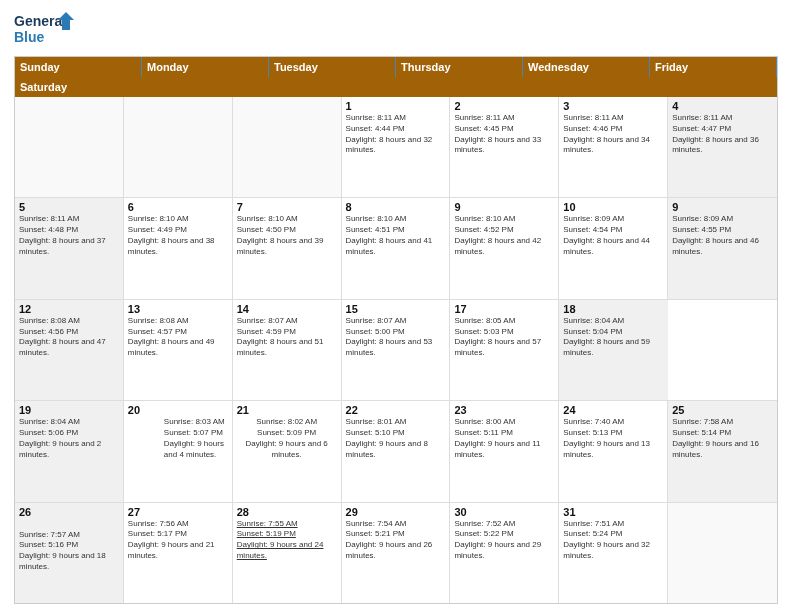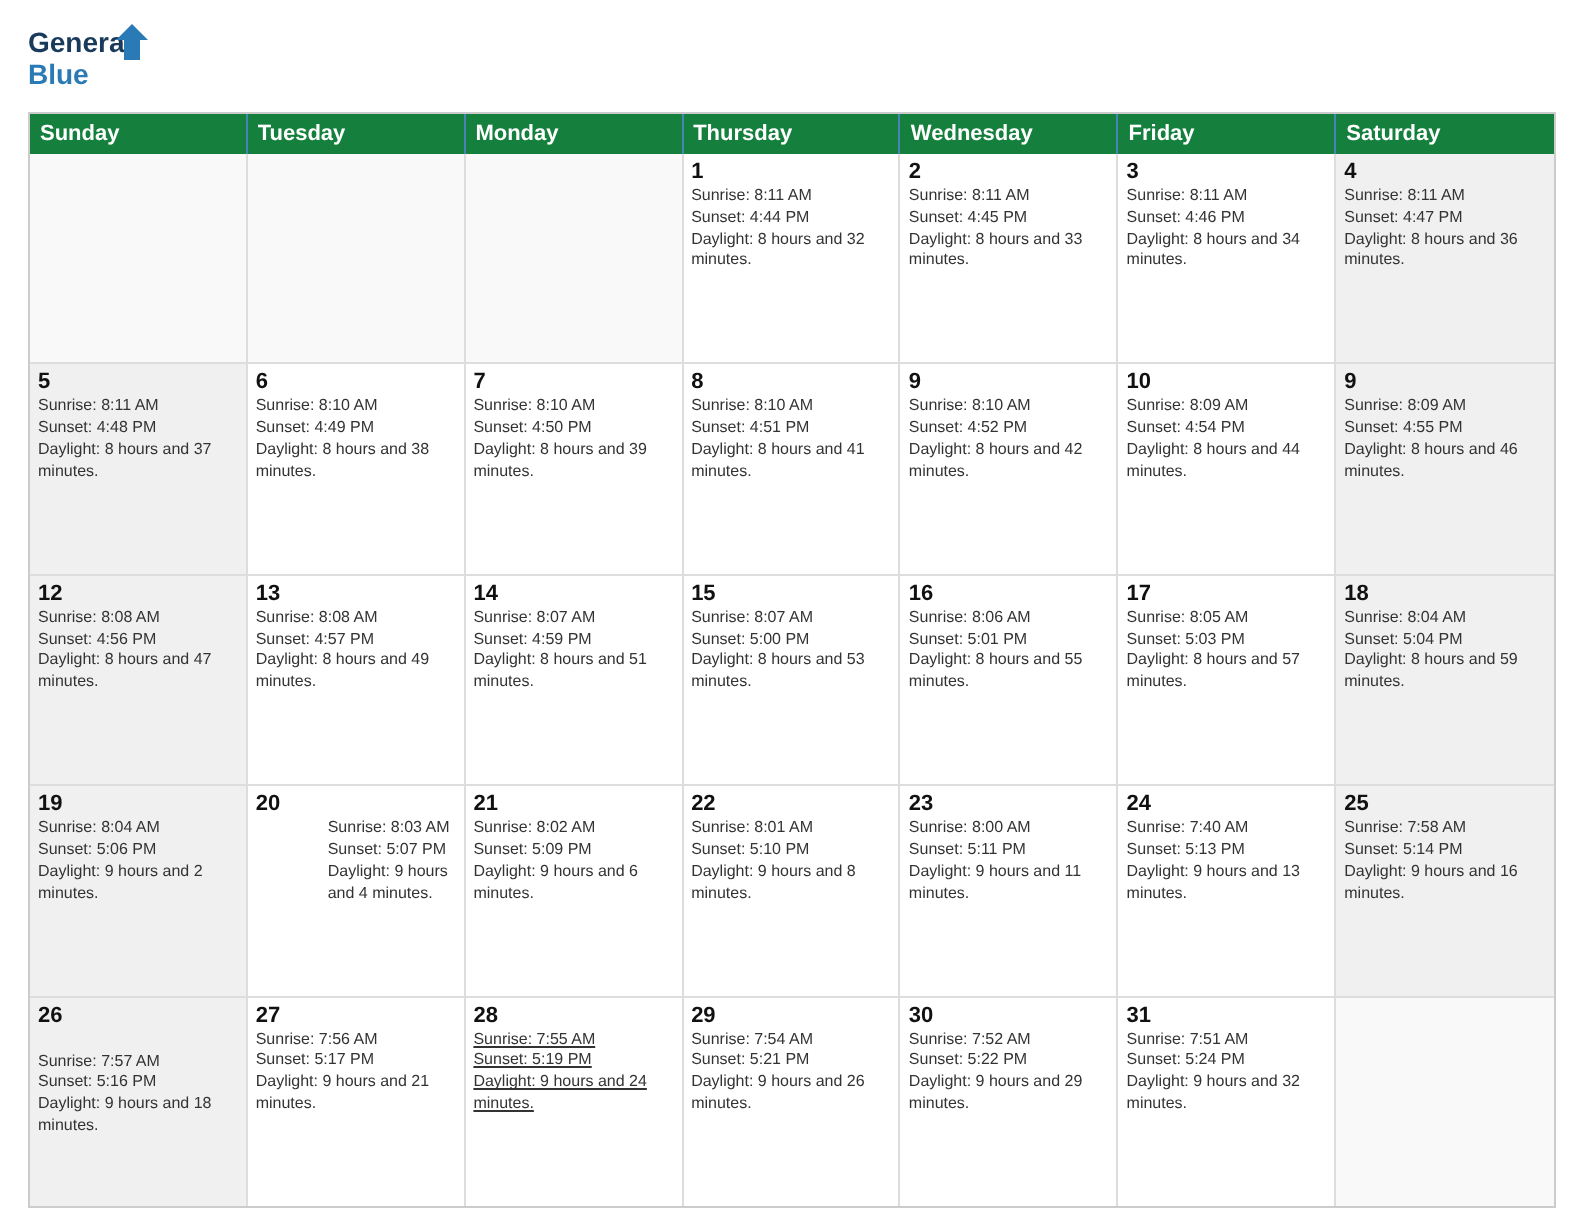--- a/index.html
+++ b/index.html
@@ -43,22 +43,22 @@
       color: #333;
     }
     .calendar {
       flex: 1;
       display: flex;
       flex-direction: column;
       border: 1px solid #ccc;
     }
     .cal-header-row {
       display: grid;
-      grid-template-columns: repeat(7, 1fr);
-      background: #15803d;
+      grid-template-columns: repeat(6, 1fr);
+      background: #a16207;
     }
     .cal-header-cell {
       color: #fff;
       font-size: 11px;
       font-weight: bold;
       padding: 4px 5px;
       text-align: left;
       border-right: 1px solid #4a84b6;
     }
     .cal-header-cell:last-child { border-right: none; }
@@ -112,22 +112,22 @@
   </div>
     <div class="title-block">
       <div class="month-title"></div>
       <div class="location-title"></div>
     </div>
   </div>
 
   <div class="calendar">
     <div class="cal-header-row">
     <div class="cal-header-cell">Sunday</div>
+        <div class="cal-header-cell">Monday</div>
         <div class="cal-header-cell">Tuesday</div>
-        <div class="cal-header-cell">Monday</div>
         <div class="cal-header-cell">Thursday</div>
         <div class="cal-header-cell">Wednesday</div>
         <div class="cal-header-cell">Friday</div>
         <div class="cal-header-cell">Saturday</div>
       </div>
     <div class="cal-body">
     <div class="cal-row">
           <div class="cal-cell empty"></div>
           <div class="cal-cell empty"></div>
           <div class="cal-cell empty"></div>
@@ -219,26 +219,20 @@
 Sunset: 4:59 PM
 Daylight: 8 hours and 51 minutes.</div>
           </div>
           <div class="cal-cell">
             <div class="day-num">15</div>
             <div class="cell-info" style="white-space: pre-line;">Sunrise: 8:07 AM
 Sunset: 5:00 PM
 Daylight: 8 hours and 53 minutes.</div>
           </div>
           <div class="cal-cell">
-            <div class="day-num">16</div>
-            <div class="cell-info" style="white-space: pre-line;">Sunrise: 8:06 AM
-Sunset: 5:01 PM
-Daylight: 8 hours and 55 minutes.</div>
-          </div>
-          <div class="cal-cell">
             <div class="day-num">17</div>
             <div class="cell-info" style="white-space: pre-line;">Sunrise: 8:05 AM
 Sunset: 5:03 PM
 Daylight: 8 hours and 57 minutes.</div>
           </div>
           <div class="cal-cell shaded">
             <div class="day-num">18</div>
             <div class="cell-info" style="white-space: pre-line;">Sunrise: 8:04 AM
 Sunset: 5:04 PM
 Daylight: 8 hours and 59 minutes.</div>
@@ -252,21 +246,21 @@
 Daylight: 9 hours and 2 minutes.</div>
           </div>
           <div class="cal-cell">
             <div class="day-num">20</div>
             <div class="cell-info" style="white-space: pre-line; margin-left: 36px;">Sunrise: 8:03 AM
 Sunset: 5:07 PM
 Daylight: 9 hours and 4 minutes.</div>
           </div>
           <div class="cal-cell">
             <div class="day-num">21</div>
-            <div class="cell-info" style="white-space: pre-line;">Sunrise: 8:02 AM
+            <div class="cell-info" style="white-space: pre-line; text-align: center;">Sunrise: 8:02 AM
 Sunset: 5:09 PM
 Daylight: 9 hours and 6 minutes.</div>
           </div>
           <div class="cal-cell">
             <div class="day-num">22</div>
             <div class="cell-info" style="white-space: pre-line;">Sunrise: 8:01 AM
 Sunset: 5:10 PM
 Daylight: 9 hours and 8 minutes.</div>
           </div>
           <div class="cal-cell">

